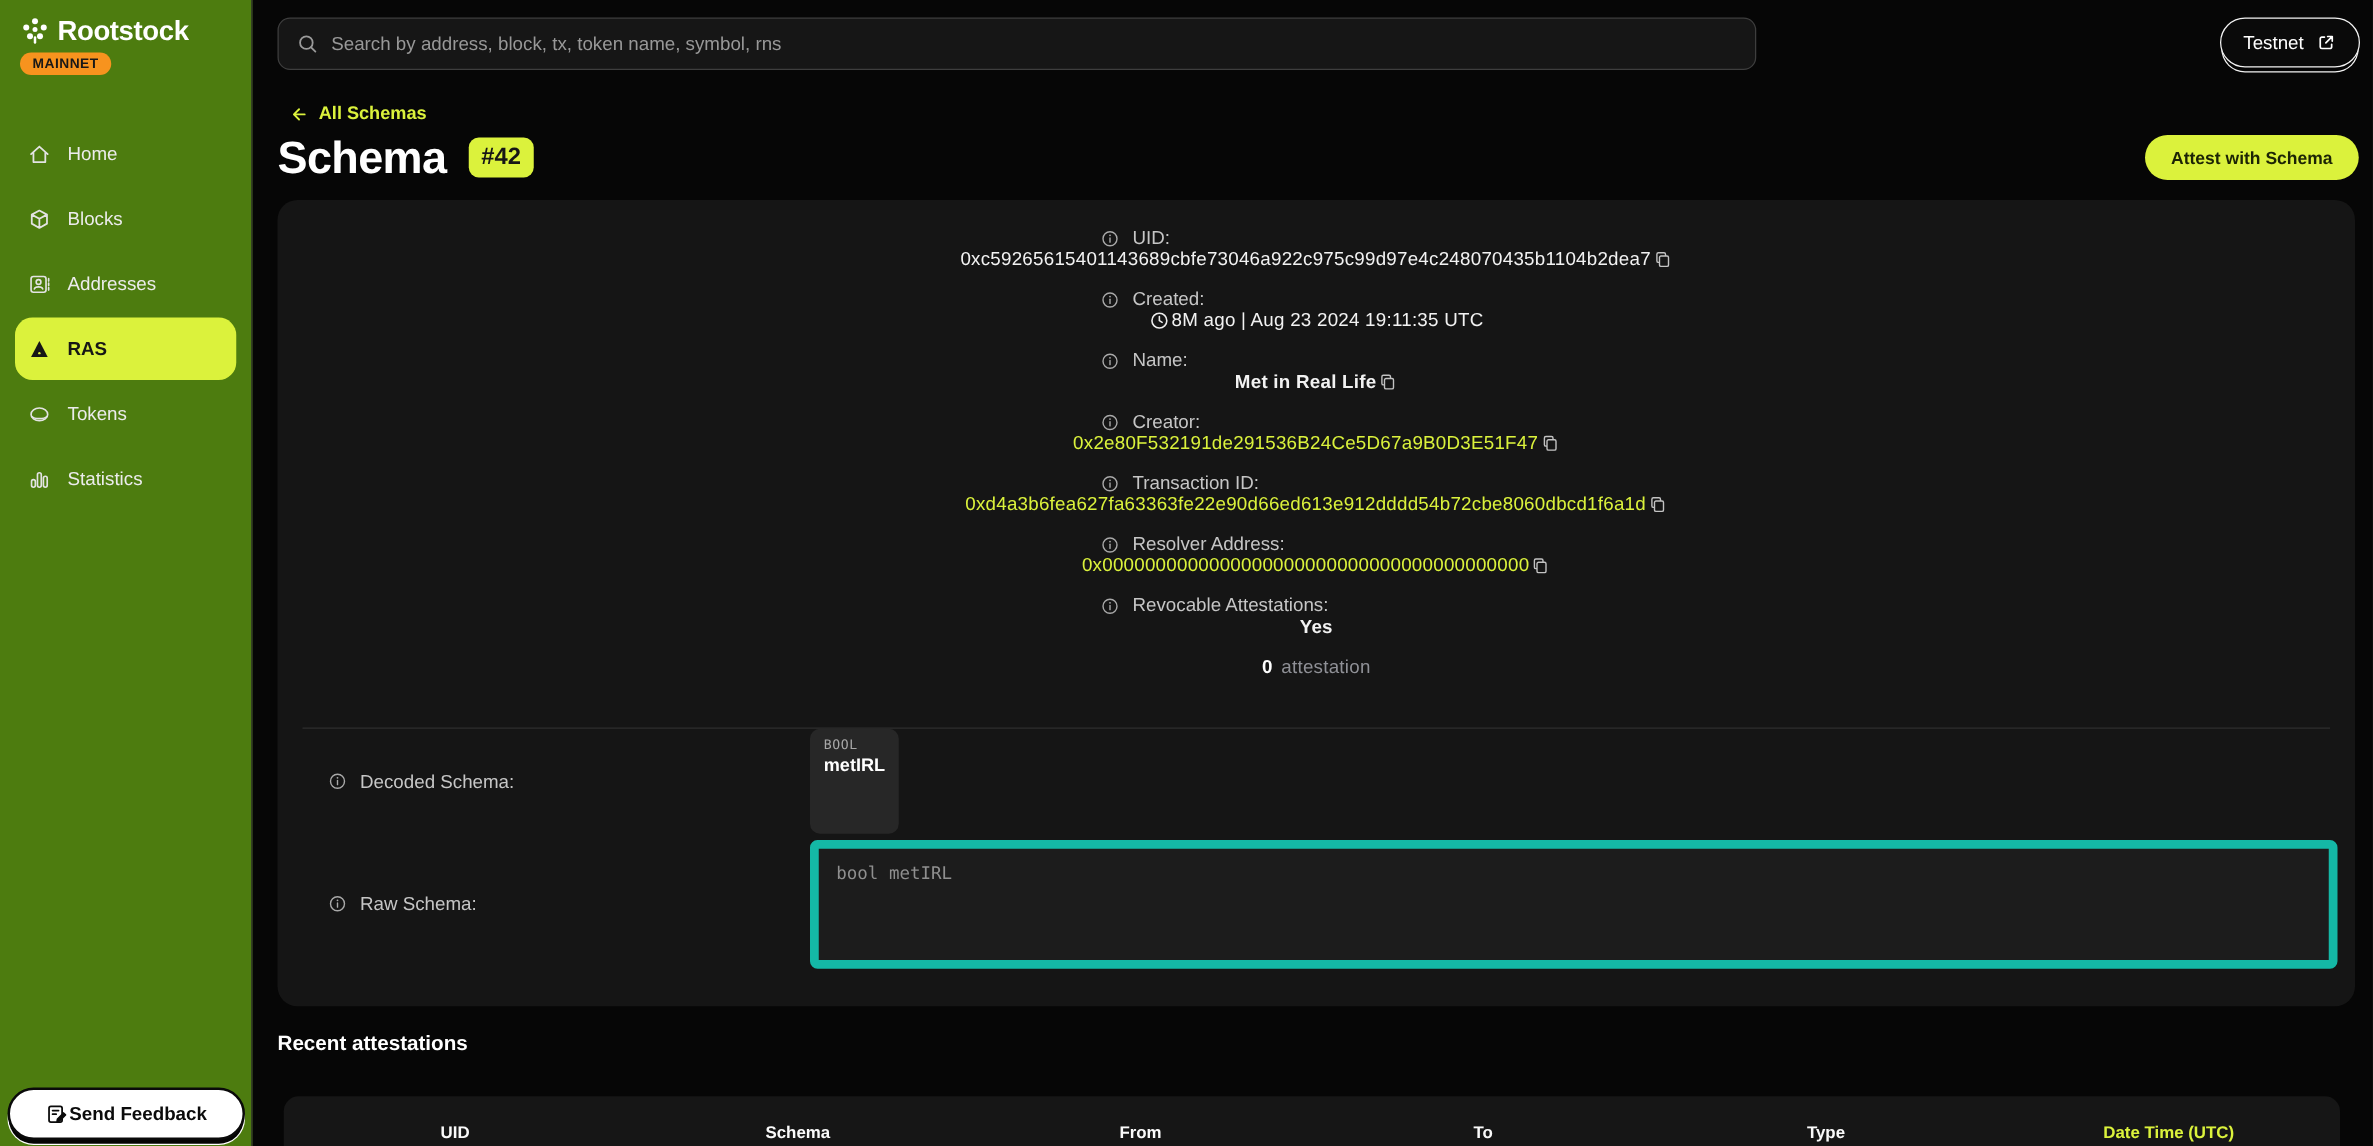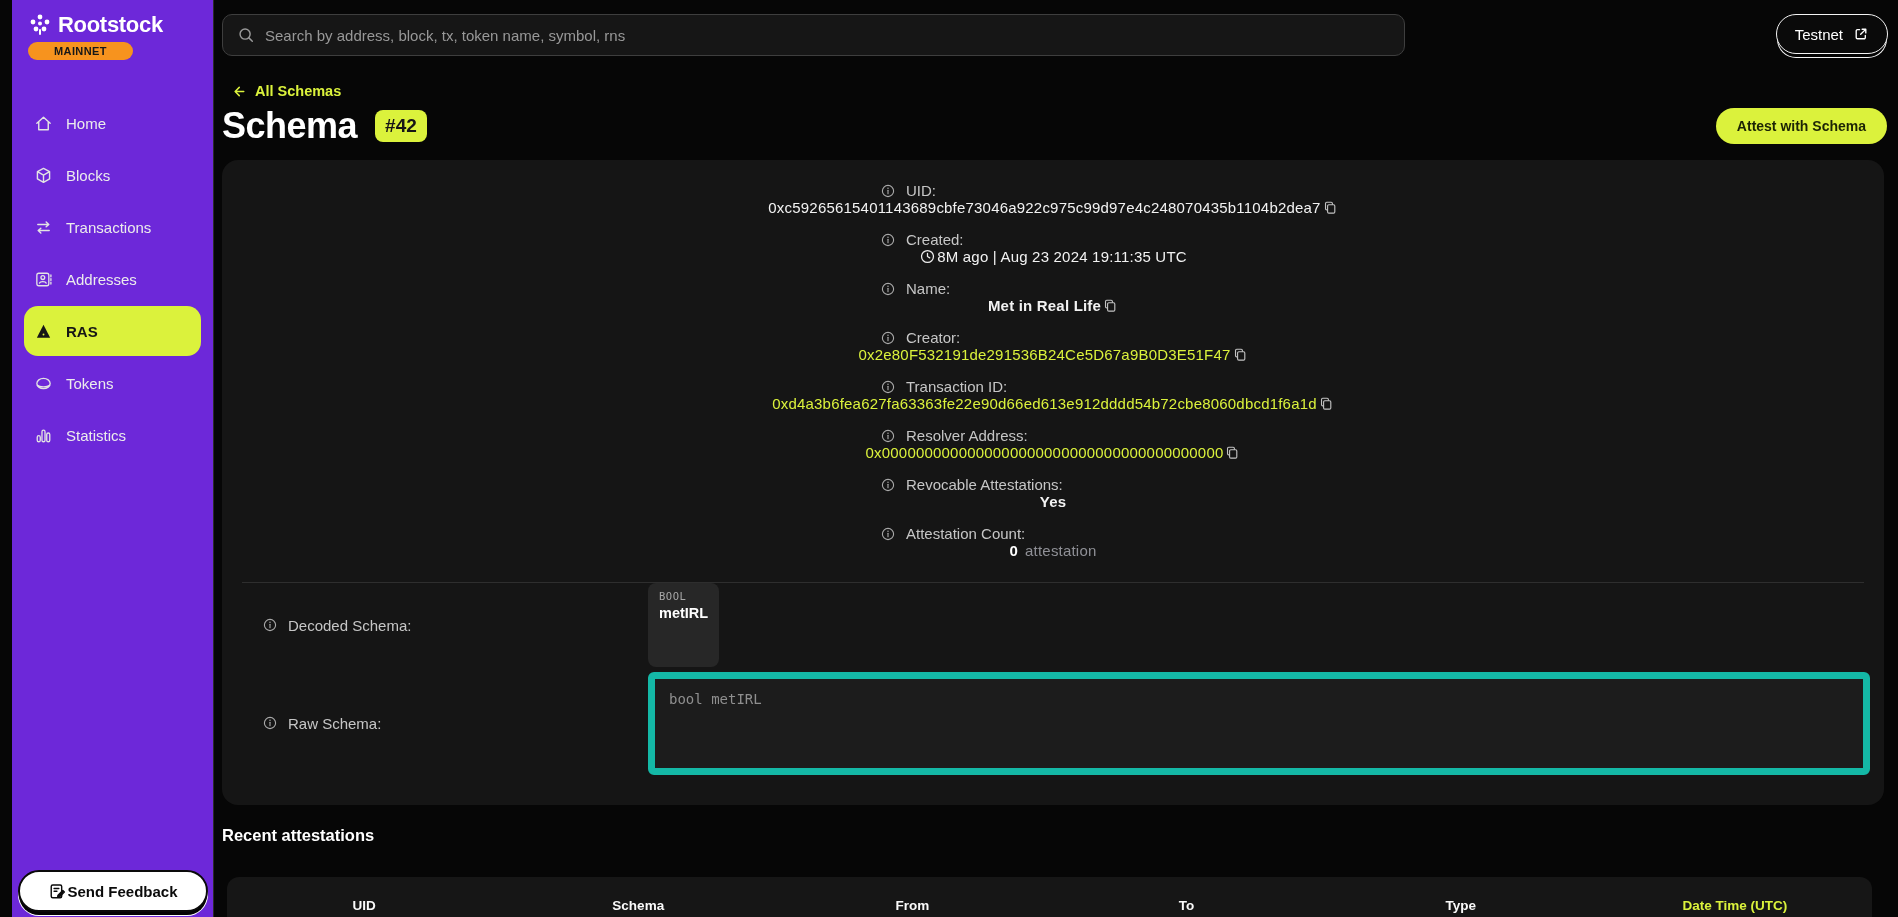--- a/index.html
+++ b/index.html
@@ -16,28 +16,28 @@
     background:var(--page-bg);
     font-family:"Liberation Sans","DejaVu Sans",sans-serif;
     color:#f2f2f2;
     position:relative;
   }
   svg{display:block;}
 
   
   .sidebar{
     position:absolute;left:0;top:0;width:202px;height:917px;
-    background:#6d28d9;border-right:1px solid #2b2b2b;z-index:5;margin-left:12px;
+    background:#4d7c0f;border-right:1px solid #2b2b2b;z-index:5;
   }
   .brand{display:flex;align-items:center;gap:6px;padding:12px 0 0 16px;}
   .brand-name{font-size:22px;font-weight:700;color:#fff;letter-spacing:-0.3px;}
   .net-badge{
     display:inline-block;margin:4px 0 0 16px;background:var(--orange);
     color:#181818;font-size:11px;font-weight:700;letter-spacing:.4px;
-    padding:3px 26px;border-radius:10px;
+    padding:3px 10px;border-radius:10px;
   }
   .nav{position:absolute;top:97px;left:0;right:0;}
   .nav-item{
     height:52px;display:flex;align-items:center;gap:13px;
     padding-left:22px;font-size:15px;color:#ececec;cursor:pointer;
   }
   .nav-item .nav-icon{width:19px;height:19px;color:#e3e3e3;}
   .nav-item.active{
     background:var(--accent);color:#161616;border-radius:14px;
     margin:1px 12px;height:50px;padding-left:10px;font-weight:600;
@@ -174,28 +174,20 @@
     <div class="nav-item">
       <span class="nav-icon">
         <svg viewBox="0 0 20 20" fill="none" stroke="currentColor" stroke-width="1.5" stroke-linejoin="round">
             <path d="M10 2.6 16.4 6v7.6L10 17.2 3.6 13.6V6L10 2.6zM3.6 6 10 9.5 16.4 6M10 9.5v7.7"></path>
           </svg>
       </span>
       <span>Blocks</span>
     </div>
     <div class="nav-item">
       <span class="nav-icon">
-        <svg viewBox="0 0 20 20" fill="none" stroke="currentColor" stroke-width="1.5" stroke-linecap="round" stroke-linejoin="round">
-            <path d="M4 6.8h11.3M12.8 4.3l2.8 2.5-2.8 2.5M16 13.2H4.7M7.2 10.7l-2.8 2.5 2.8 2.5"></path>
-          </svg>
-      </span>
-      <span>Transactions</span>
-    </div>
-    <div class="nav-item">
-      <span class="nav-icon">
         <svg viewBox="0 0 20 20" fill="none" stroke="currentColor" stroke-width="1.4" stroke-linecap="round" stroke-linejoin="round">
             <rect x="3" y="3.4" width="12.6" height="13.2" rx="2"></rect>
             <circle cx="9.3" cy="8" r="2"></circle>
             <path d="M5.8 13.8c.6-2.2 6.4-2.2 7 0M17.8 5.2v2M17.8 9v2M17.8 12.8v2"></path>
           </svg>
       </span>
       <span>Addresses</span>
     </div>
     <div class="nav-item active">
       <span class="nav-icon">
@@ -420,30 +412,20 @@
             </svg>
           </span>
         <span>Revocable Attestations:</span>
       </div>
       <div class="detail-value">
         <span style="font-weight:600">Yes</span>
       </div>
     </div>
 
     <div class="detail-row">
-      <div class="detail-label">
-        <span class="info-ic">
-            <svg viewBox="0 0 20 20" fill="none" stroke="currentColor" stroke-width="1.4">
-              <circle cx="10" cy="10" r="7"></circle>
-              <path d="M10 9.2v4.2" stroke-linecap="round"></path>
-              <circle cx="10" cy="6.6" r=".9" fill="currentColor" stroke="none"></circle>
-            </svg>
-          </span>
-        <span>Attestation Count:</span>
-      </div>
       <div class="detail-value">
         <span class="count-num">0</span>
         <span class="count-suffix">attestation</span>
       </div>
     </div>
 
     <div class="panel-divider"></div>
 
     <div class="decoded-row">
       <div class="detail-label">

